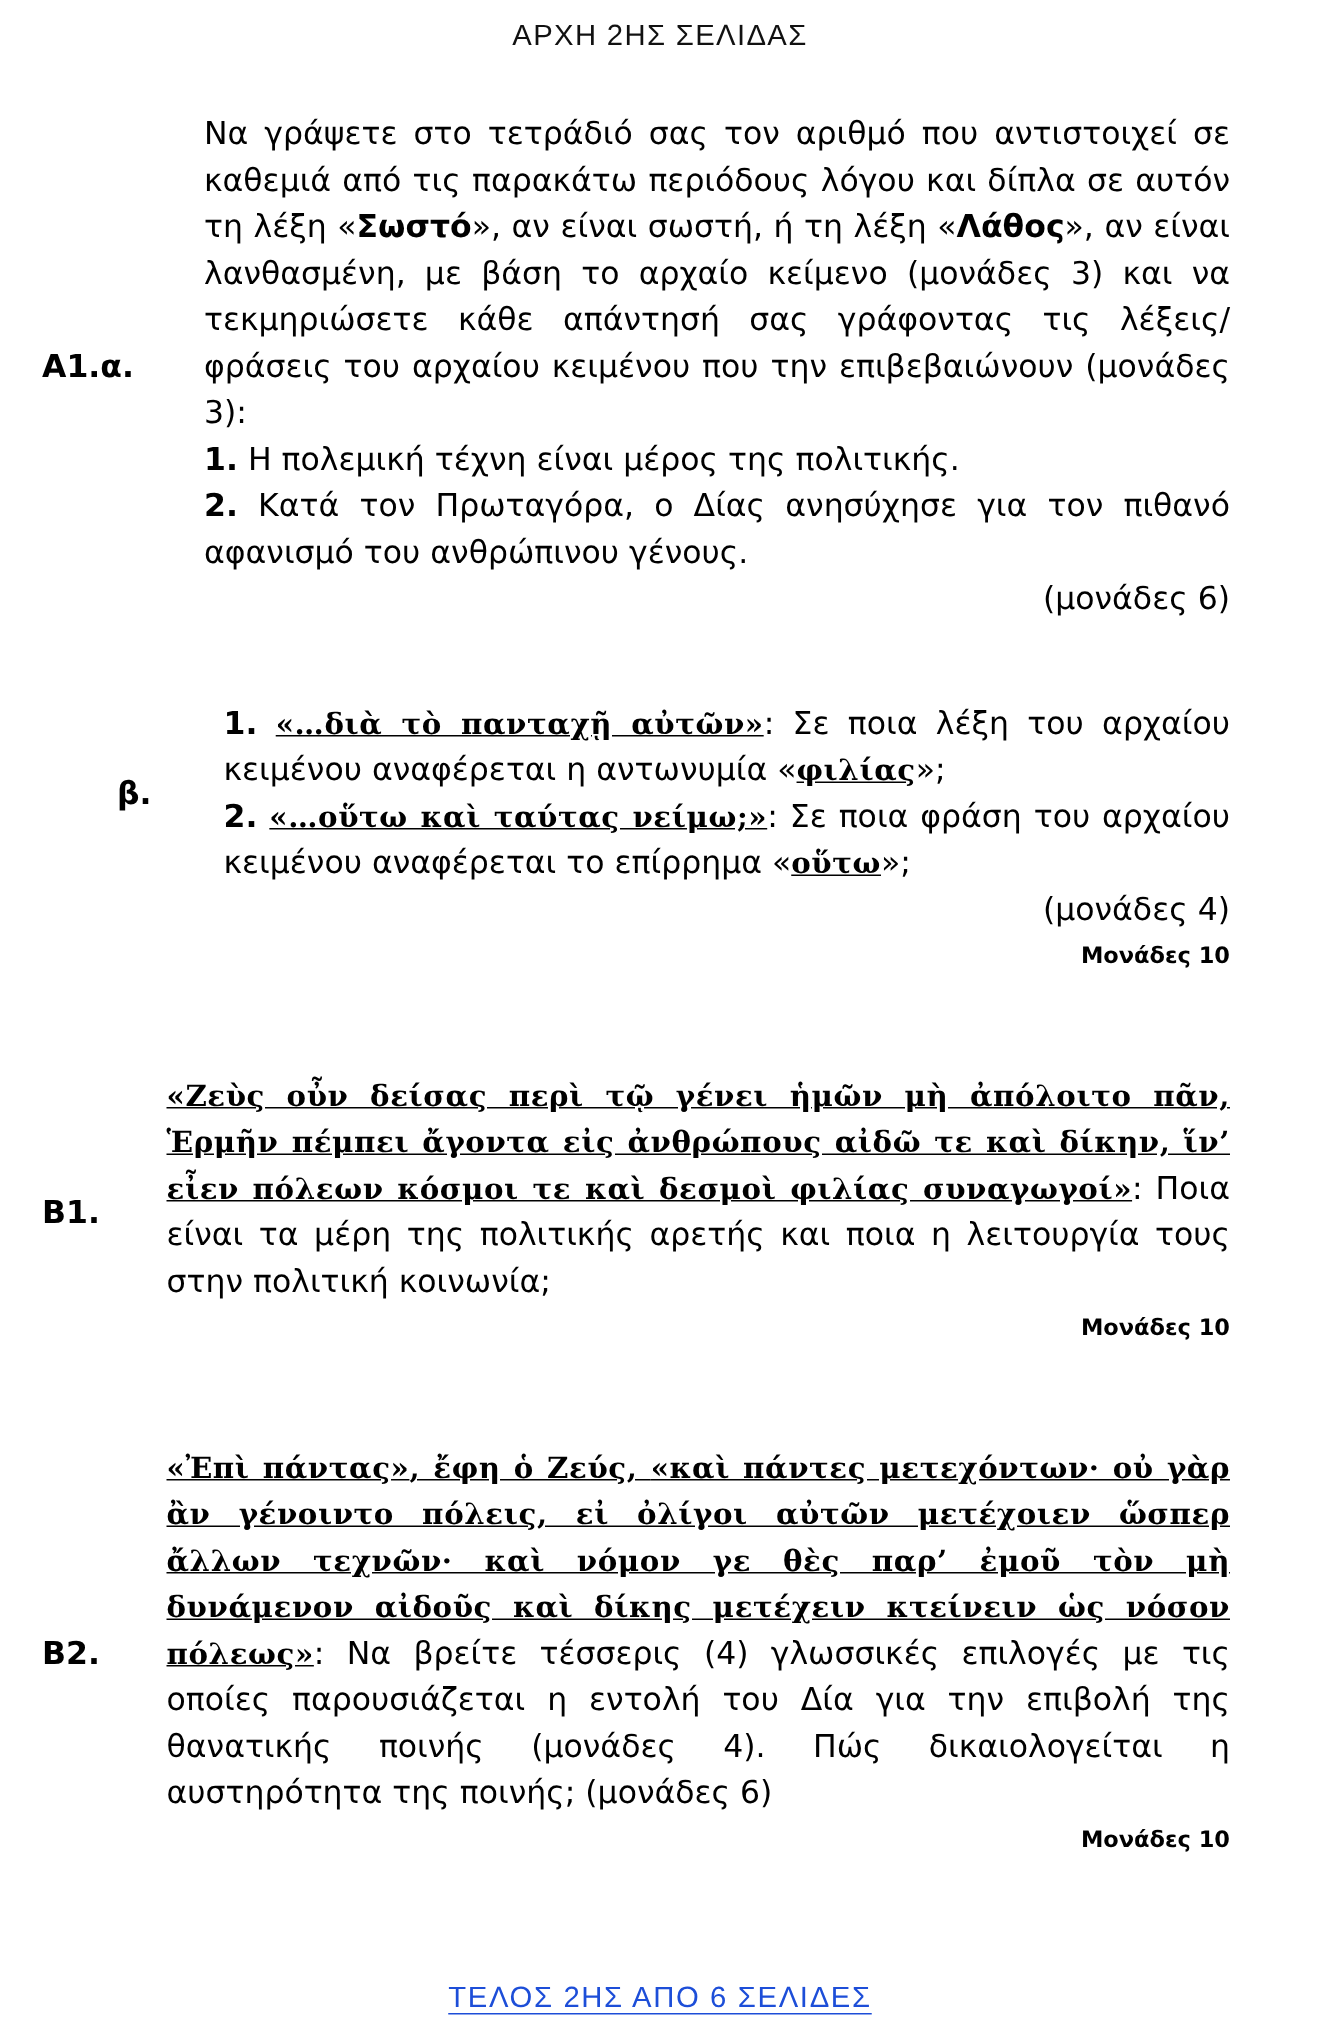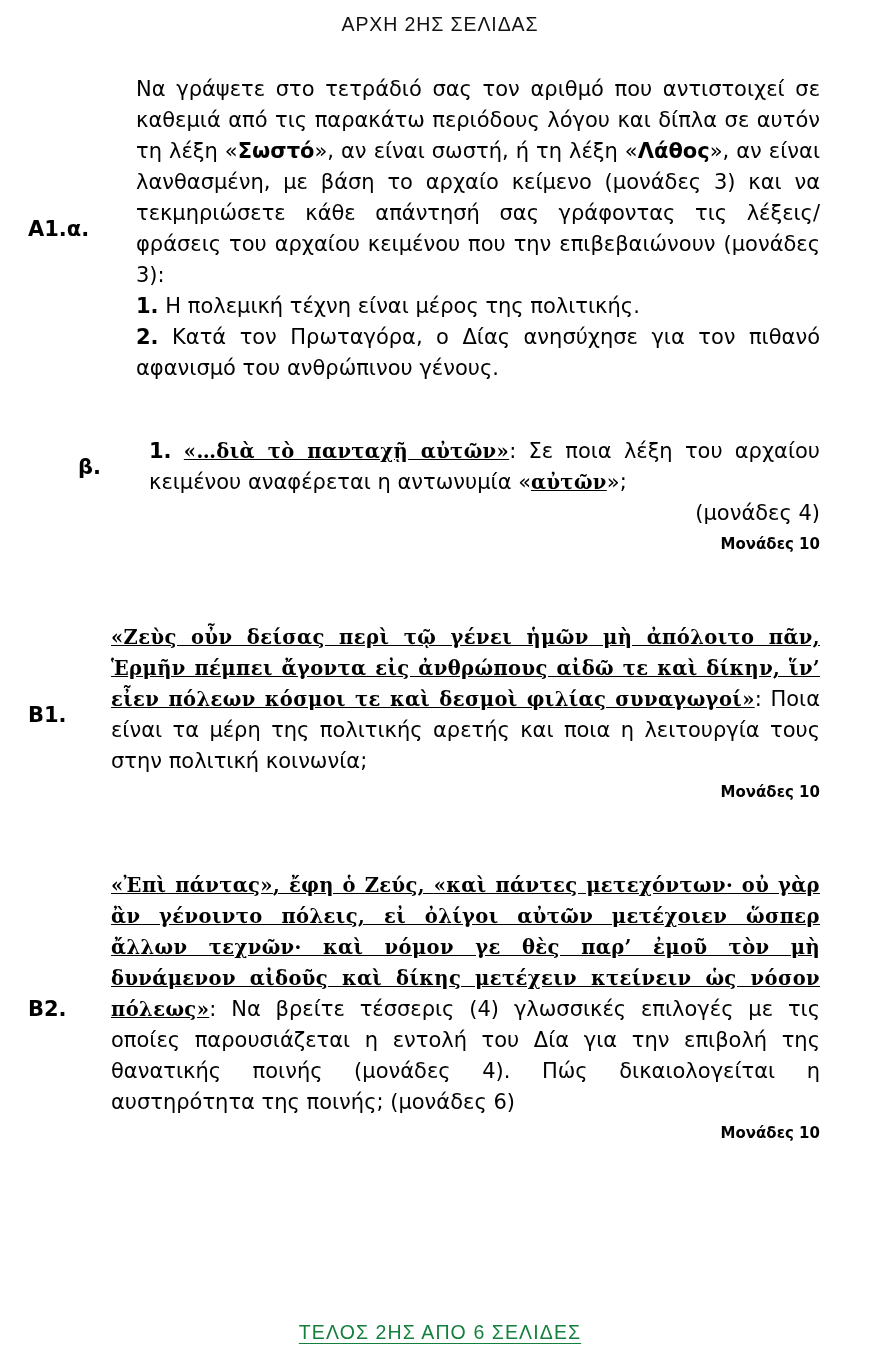--- a/index.html
+++ b/index.html
@@ -120,21 +120,21 @@
     right: 0;
     bottom: 18px;
     text-align: center;
   }
   .footer-text {
     font-family: "Liberation Sans", "DejaVu Sans", sans-serif;
     font-size: 19.5px;
     letter-spacing: 1.1px;
     text-decoration: underline;
     text-underline-offset: 4px;
-    color: #15803d;
+    color: #1d4ed8;
   }
 </style>
 </head>
 <body>
 
 <div class="page">
 
   <div class="header">
     <div class="header-line">ΑΡΧΗ 2ΗΣ ΣΕΛΙΔΑΣ</div>
   </div>
@@ -144,31 +144,33 @@
     <div class="qblock">
       <div class="qlabel wide">Α1.α.</div>
       <div class="qbody">
         <p class="justify-all"><span>Να γράψετε στο τετράδιό σας τον αριθμό που αντιστοιχεί σε καθεμιά από τις παρακάτω περιόδους λόγου και δίπλα σε αυτόν τη λέξη «</span><b>Σωστό</b><span>», αν είναι σωστή, ή τη λέξη «</span><b>Λάθος</b><span>», αν είναι λανθασμένη, με βάση το αρχαίο κείμενο (μονάδες 3) και να τεκμηριώσετε κάθε απάντησή σας γράφοντας τις λέξεις/φράσεις του αρχαίου κειμένου που την επιβεβαιώνουν (μονάδες 3):</span></p>
 
         <p><span class="num">1.</span> <span>Η πολεμική τέχνη είναι μέρος της πολιτικής.</span></p>
 
         <p class="normal-last"><span class="num">2.</span> <span>Κατά τον Πρωταγόρα, ο Δίας ανησύχησε για τον πιθανό αφανισμό του ανθρώπινου γένους.</span></p>
 
 
+        <div class="points-right">(μονάδες 6)</div>
       </div>
     </div>
 
     <div class="spacer-lg"></div>
 
     <div class="beta-wrap">
       <div class="qblock">
         <div class="qlabel beta">β.</div>
         <div class="qbody">
-          <p class="normal-last"><span class="num">1.</span> <span class="ancient">«…διὰ τὸ πανταχῇ αὐτῶν»</span><span>: Σε ποια λέξη του αρχαίου κειμένου αναφέρεται η αντωνυμία «</span><span class="ancient">αὐτῶν</span><span>»;</span></p>
-
+          <p class="normal-last"><span class="num">1.</span> <span class="ancient">«…διὰ τὸ πανταχῇ αὐτῶν»</span><span>: Σε ποια λέξη του αρχαίου κειμένου αναφέρεται η αντωνυμία «</span><span class="ancient">φιλίας</span><span>»;</span></p>
+
+          <p class="normal-last"><span class="num">2.</span> <span class="ancient">«…οὕτω καὶ ταύτας νείμω;»</span><span>: Σε ποια φράση του αρχαίου κειμένου αναφέρεται το επίρρημα «</span><span class="ancient">οὕτω</span><span>»;</span></p>
         </div>
       </div>
       <div class="points-right">(μονάδες 4)</div>
       <div class="points-bold">Μονάδες 10</div>
     </div>
 
     <div class="spacer-xl"></div>
 
     <div class="qblock">
       <div class="qlabel mid">Β1.</div>

